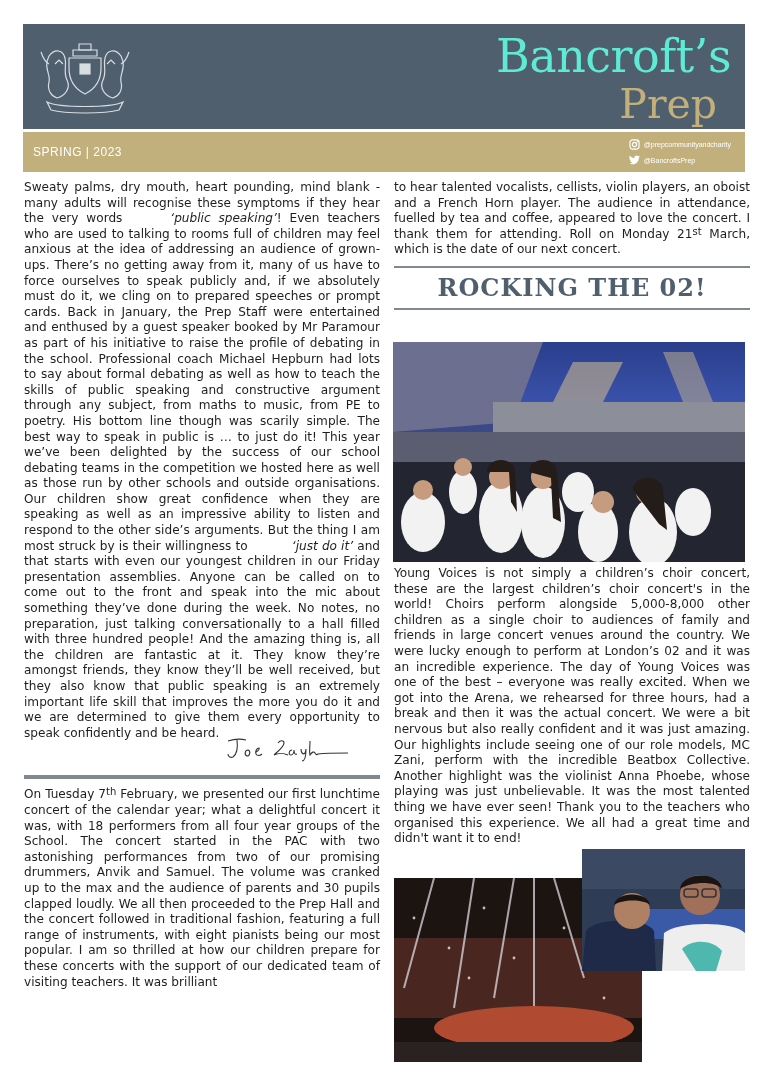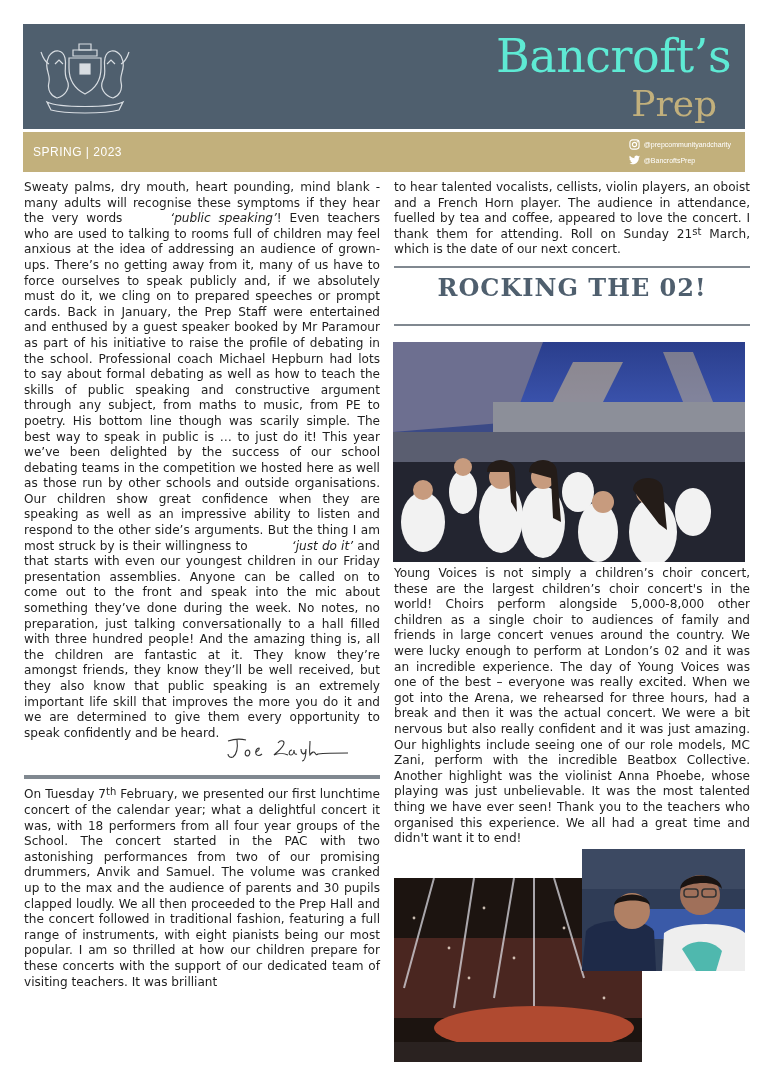--- a/index.html
+++ b/index.html
@@ -3,37 +3,37 @@
 <meta charset="utf-8">
 <style>
   * { box-sizing: border-box; margin: 0; padding: 0; }
   html, body { width: 768px; height: 1086px; background: #ffffff; overflow: hidden; }
   body { position: relative; font-family: "DejaVu Sans", sans-serif; color: #1e1e1e; }
 
   .banner { position: absolute; left: 23px; top: 24px; width: 722px; height: 105px; background: #4f5f6e; }
   .crest { position: absolute; left: 12px; top: 12px; width: 100px; height: 78px; }
   .brand { position: absolute; right: 14px; top: 4px; text-align: right; font-family: "DejaVu Serif", serif; }
   .brand-main { color: #5eead4; font-size: 46px; line-height: 56px; letter-spacing: -0.5px; }
-  .brand-sub { color: #c2b07c; font-size: 36px; line-height: 40px; margin-right: 14px; }
+  .brand-sub { color: #c2b07c; font-size: 41px; line-height: 40px; margin-right: 14px; }
 
   .strip { position: absolute; left: 23px; top: 132px; width: 722px; height: 40px; background: #c2b07c; text-align: right; }
   .strip .season { position: absolute; left: 10px; top: 13px; color: #ffffff; font-size: 12px; letter-spacing: 0.5px; font-family: "Liberation Sans", sans-serif; }
   .social { position: absolute; right: 14px; top: 4px; font-size: 7px; color: #fff; font-family: "Liberation Sans", sans-serif; }
   .social-row { display: flex; align-items: center; height: 16px; }
   .social-row svg { margin-right: 4px; }
 
   .col { position: absolute; width: 356px; font-size: 12.1px; line-height: 15.6px; text-align: justify; }
   .col p { text-align: justify; }
   .col-left { left: 24px; top: 180px; }
   .col-right { left: 394px; top: 180px; }
   em { font-style: italic; margin-left: 40px; }
   sup { font-size: 10px; vertical-align: top; line-height: 10px; }
 
   .rule { height: 2px; background: #808890; }
-  .section-title { font-family: "DejaVu Serif", serif; font-weight: bold; color: #4f5f6e; font-size: 24px; text-align: center; letter-spacing: 1px; padding: 12px 0 28px; }
+  .section-title { font-family: "DejaVu Serif", serif; font-weight: bold; color: #4f5f6e; font-size: 24px; text-align: center; letter-spacing: 1px; padding: 12px 0 12px; }
 
   .signature { height: 34px; position: relative; }
   .signature svg { position: absolute; left: 200px; top: -8px; }
 
   .photo { position: absolute; overflow: hidden; }
 </style>
 </head>
 <body>
 
 <div class="banner">
@@ -99,21 +99,21 @@
   </div>
   <div class="rule"></div>
   <div class="rule"></div>
   <p style="margin-top:8px">
     <span>On Tuesday 7</span><sup>th</sup><span> February, we presented our first lunchtime concert of the calendar year; what a delightful concert it was, with 18 performers from all four year groups of the School.  The concert started in the PAC with two astonishing performances from two of our promising drummers, Anvik and Samuel. The volume was cranked up to the max and the audience of parents and 30 pupils clapped loudly. We all then proceeded to the Prep Hall and the concert followed in traditional fashion, featuring a full range of instruments, with eight pianists being our most popular.  I am so thrilled at how our children prepare for these concerts with the support of our dedicated team of visiting teachers. It was brilliant</span>
   </p>
 </div>
 
 <div class="col col-right">
   <p>
-    <span>to hear talented vocalists, cellists, violin players, an oboist and a French Horn player. The audience in attendance, fuelled by tea and coffee, appeared to love the concert. I thank them for attending. Roll on Sunday 21</span><sup>st</sup><span> March, which is the date of our next concert.</span>
+    <span>to hear talented vocalists, cellists, violin players, an oboist and a French Horn player. The audience in attendance, fuelled by tea and coffee, appeared to love the concert. I thank them for attending. Roll on Monday 21</span><sup>st</sup><span> March, which is the date of our next concert.</span>
   </p>
   <div class="rule" style="margin-top:8px"></div>
   <h2 class="section-title">ROCKING THE 02!</h2>
   <div class="rule"></div>
 </div>
 
 <div class="photo" style="left:393px; top:342px; width:352px; height:220px;">
   <svg width="352" height="220" viewBox="0 0 352 220">
     <defs>
       <linearGradient id="seats" x1="0" y1="0" x2="0" y2="1">

